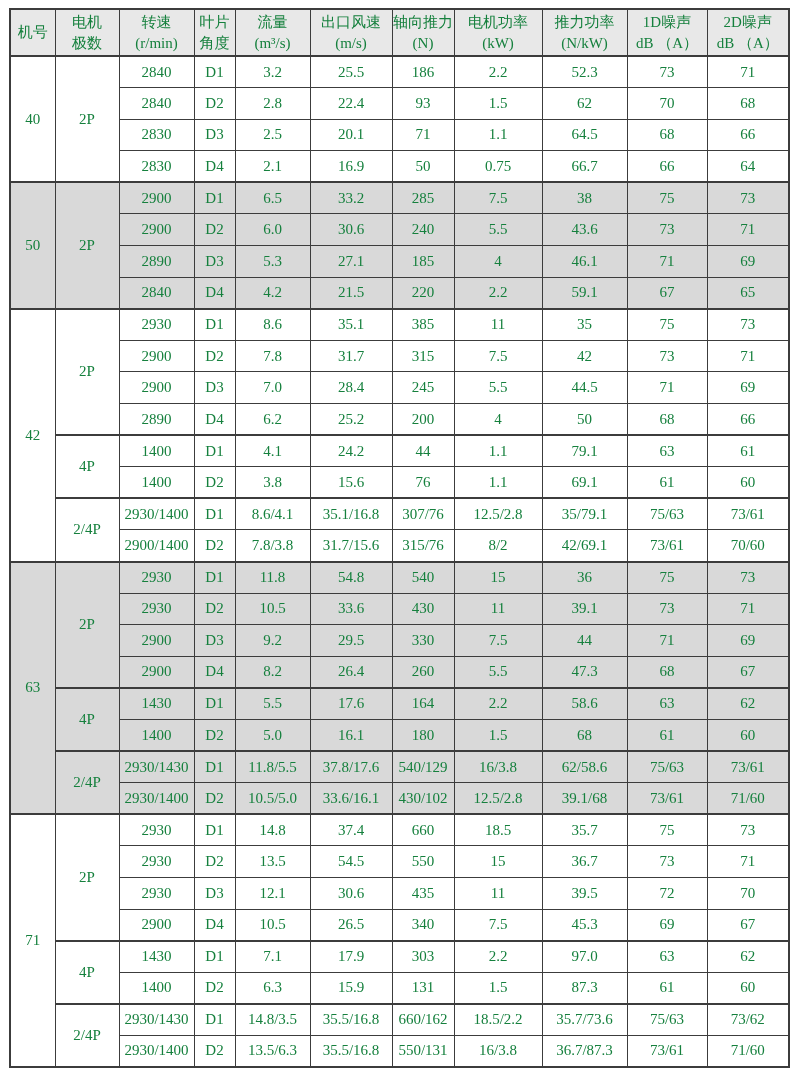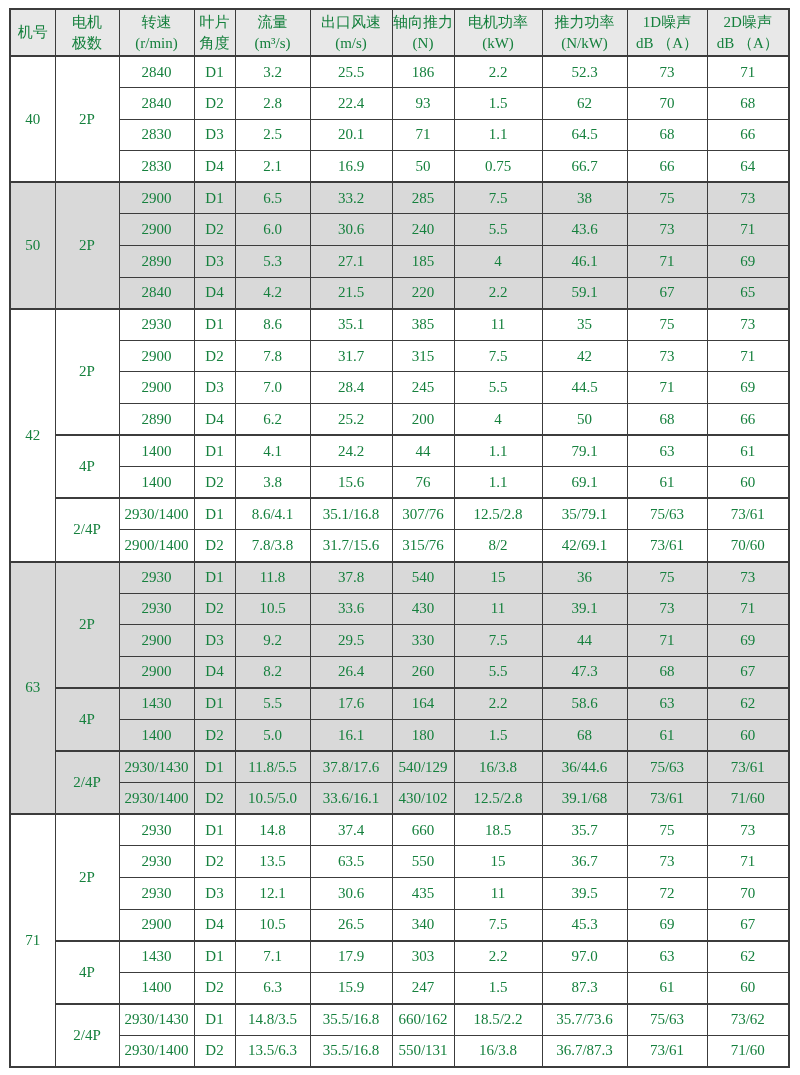--- a/index.html
+++ b/index.html
@@ -303,21 +303,21 @@
           <td>42/69.1</td>
           <td>73/61</td>
           <td>70/60</td>
         </tr>
         <tr class="shaded section-start">
           <td rowspan="8">63</td>
           <td rowspan="4">2P</td>
           <td>2930</td>
           <td>D1</td>
           <td>11.8</td>
-          <td>37.8</td>
+          <td>54.8</td>
           <td>540</td>
           <td>15</td>
           <td>36</td>
           <td>75</td>
           <td>73</td>
         </tr>
         <tr class="shaded">
           <td>2930</td>
           <td>D2</td>
           <td>10.5</td>
@@ -374,21 +374,21 @@
           <td>60</td>
         </tr>
         <tr class="shaded group-start">
           <td rowspan="2">2/4P</td>
           <td>2930/1430</td>
           <td>D1</td>
           <td>11.8/5.5</td>
           <td>37.8/17.6</td>
           <td>540/129</td>
           <td>16/3.8</td>
-          <td>36/44.6</td>
+          <td>62/58.6</td>
           <td>75/63</td>
           <td>73/61</td>
         </tr>
         <tr class="shaded">
           <td>2930/1400</td>
           <td>D2</td>
           <td>10.5/5.0</td>
           <td>33.6/16.1</td>
           <td>430/102</td>
           <td>12.5/2.8</td>
@@ -406,21 +406,21 @@
           <td>660</td>
           <td>18.5</td>
           <td>35.7</td>
           <td>75</td>
           <td>73</td>
         </tr>
         <tr class="">
           <td>2930</td>
           <td>D2</td>
           <td>13.5</td>
-          <td>63.5</td>
+          <td>54.5</td>
           <td>550</td>
           <td>15</td>
           <td>36.7</td>
           <td>73</td>
           <td>71</td>
         </tr>
         <tr class="">
           <td>2930</td>
           <td>D3</td>
           <td>12.1</td>
@@ -452,21 +452,21 @@
           <td>2.2</td>
           <td>97.0</td>
           <td>63</td>
           <td>62</td>
         </tr>
         <tr class="">
           <td>1400</td>
           <td>D2</td>
           <td>6.3</td>
           <td>15.9</td>
-          <td>247</td>
+          <td>131</td>
           <td>1.5</td>
           <td>87.3</td>
           <td>61</td>
           <td>60</td>
         </tr>
         <tr class=" group-start">
           <td rowspan="2">2/4P</td>
           <td>2930/1430</td>
           <td>D1</td>
           <td>14.8/3.5</td>

